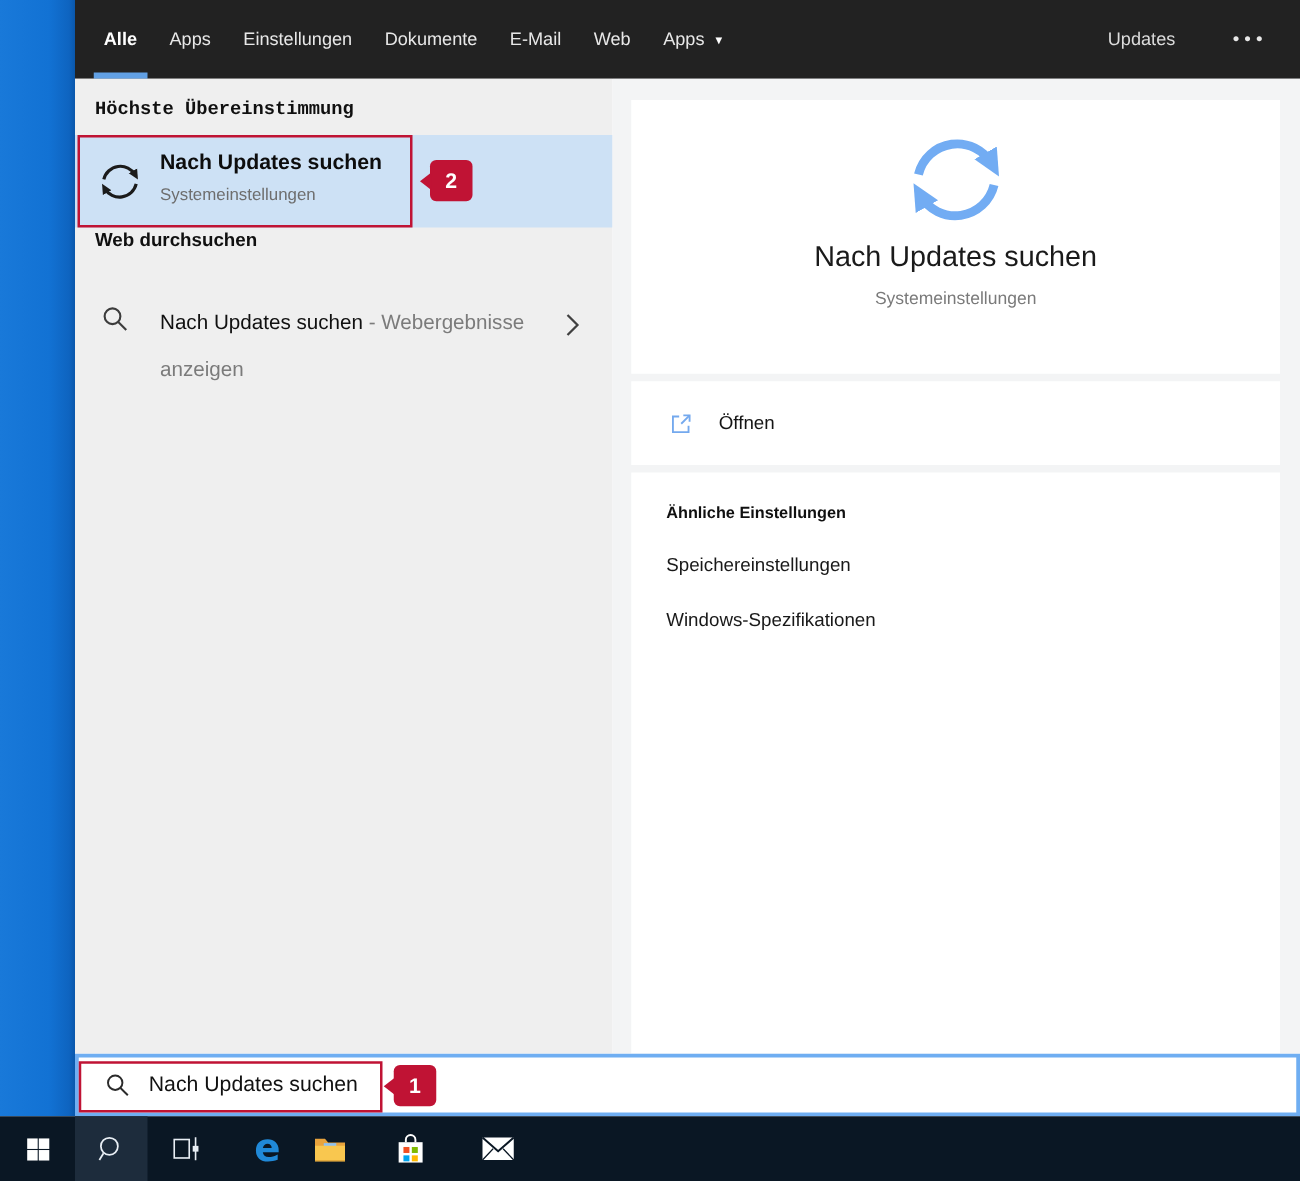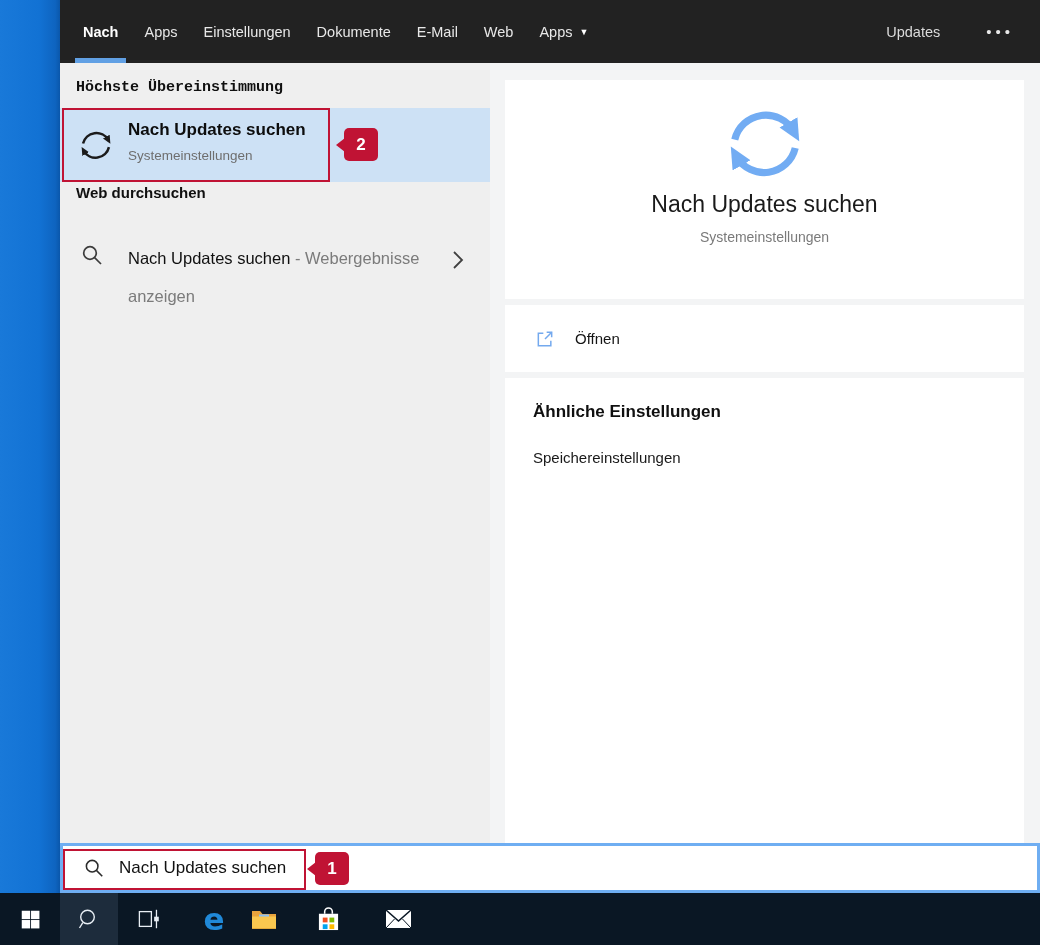--- a/index.html
+++ b/index.html
@@ -54,21 +54,21 @@
   .preview-panel{position:absolute;left:490px;top:63px;width:550px;height:780px;background:#f3f4f5;}
   .card{position:absolute;left:15px;width:519px;background:#ffffff;}
   .card-hero{top:17px;height:219px;text-align:center;}
   .sync-big{width:92px;height:84px;color:#72ACF3;margin-top:21px;}
   .hero-title{font-size:23px;color:#1a1a1a;margin-top:2px;}
   .hero-sub{font-size:14px;color:#7a7a7a;margin-top:11px;}
   .card-open{top:242px;height:67px;display:flex;align-items:center;}
   .open-icon{margin-left:30px;width:20px;height:20px;color:#74A9EE;}
   .open-label{margin-left:20px;font-size:15px;color:#151515;}
   .card-related{top:315px;height:465px;box-sizing:border-box;padding:24px 0 0 28px;}
-  .rel-header{font-size:17px;font-weight:bold;color:#101010;}
+  .rel-header{font-size:13px;font-weight:bold;color:#101010;}
   .rel-item{font-size:15px;color:#191919;margin-top:27px;}
 
   
   .search-bar{position:absolute;left:60px;top:843px;width:980px;height:50px;background:#fff;
       border:3px solid #6FAEF2;box-sizing:border-box;display:flex;align-items:center;}
   .sb-mag{margin-left:20px;width:22px;height:22px;color:#2b2b2b;flex:none;}
   .sb-input{margin-left:12px;border:none;outline:none;font-size:17px;color:#111;
       font-family:"Liberation Sans",sans-serif;background:transparent;width:620px;}
   #redbox1{left:0px;top:3px;width:239px;height:37px;}
   #marker1{left:252px;top:6px;}
@@ -88,21 +88,21 @@
 </style>
 </head>
 <body>
 
 <div class="canvas">
 
   <div class="blue-strip"></div>
 
   <div class="topbar">
     <div class="tab active">
-        <span>Nach</span>
+        <span>Alle</span>
       </div>
     <div class="tab">
         <span>Apps</span>
       </div>
     <div class="tab">
         <span>Einstellungen</span>
       </div>
     <div class="tab">
         <span>Dokumente</span>
       </div>
@@ -176,20 +176,21 @@
         <path d="M10,5 H4 V20 H19 V14" fill="none" stroke="currentColor" stroke-width="1.8"></path>
         <path d="M14,4 H20 V10" fill="none" stroke="currentColor" stroke-width="1.8"></path>
         <line x1="20" y1="4" x2="12" y2="12" stroke="currentColor" stroke-width="1.8"></line>
       </svg>
       <div class="open-label">Öffnen</div>
     </div>
 
     <div class="card card-related">
       <div class="rel-header">Ähnliche Einstellungen</div>
       <div class="rel-item">Speichereinstellungen</div>
+      <div class="rel-item">Windows-Spezifikationen</div>
     </div>
   </div>
 
   <div class="search-bar">
     <svg class="sb-mag" viewBox="0 0 24 24">
       <circle cx="10" cy="10" r="6.3" fill="none" stroke="currentColor" stroke-width="1.7"></circle>
       <line x1="14.6" y1="14.6" x2="21" y2="21" stroke="currentColor" stroke-width="1.7"></line>
     </svg>
     <input class="sb-input" type="text" value="Nach Updates suchen" style="">
     <div class="redbox" id="redbox1"></div>

